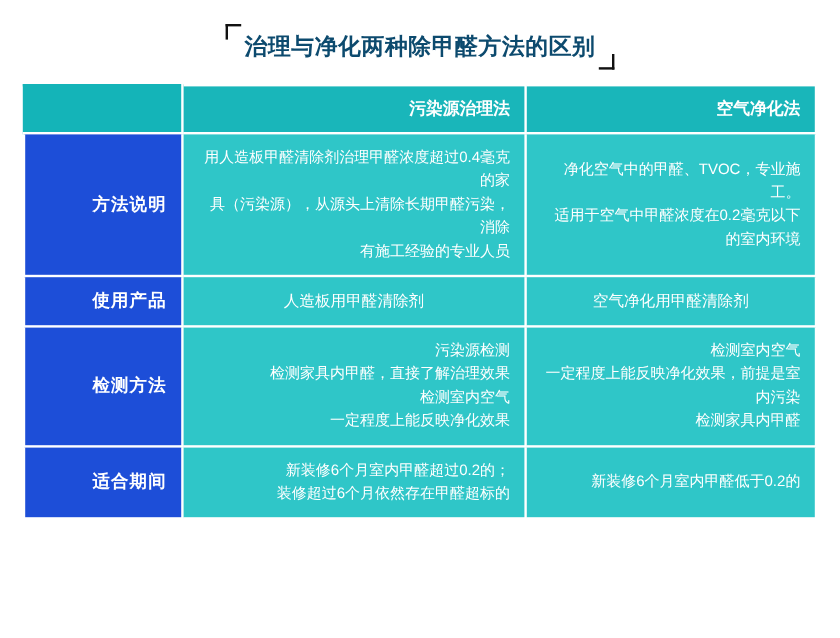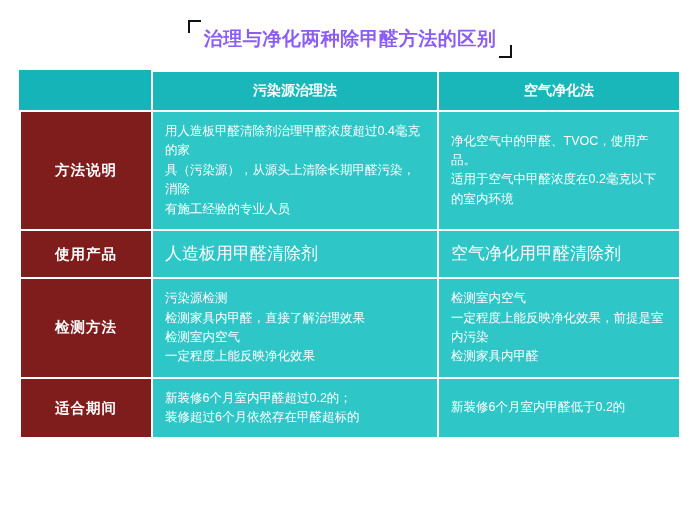--- a/index.html
+++ b/index.html
@@ -26,21 +26,21 @@
     text-align: center;
     padding-top: 26px;
     height: 60px;
     box-sizing: border-box;
   }
   .title {
     display: inline-block;
     position: relative;
     font-size: 19px;
     font-weight: bold;
-    color: #8b5cf6;
+    color: #0c4a6e;
     letter-spacing: 0.5px;
     padding: 0 14px;
   }
   .title::before,
   .title::after {
     content: "";
     position: absolute;
     width: 11px;
     height: 11px;
     border-color: #111;
@@ -60,55 +60,57 @@
     border-collapse: collapse;
     width: 660px;
     margin: 10px auto 0 auto;
     table-layout: fixed;
   }
   table.matrix td, table.matrix th {
     border: 2px solid #ffffff;
     vertical-align: middle;
     padding: 10px 12px;
     box-sizing: border-box;
+    text-align: right;
   }
   col.c-label { width: 132px; }
   col.c-col1 { width: 286px; }
   col.c-col2 { width: 242px; }
 
   .hdr-blank {
     background: #14b4b8;
     border-top-color: #14b4b8 !important;
     border-left-color: #14b4b8 !important;
   }
   .hdr {
     background: #19b6ba;
     color: #ffffff;
     font-size: 14px;
     font-weight: bold;
     text-align: center;
     height: 40px;
   }
   .rowlabel {
-    background: #7f1d1d;
+    background: #1d4ed8;
     color: #ffffff;
     font-size: 14.5px;
     font-weight: bold;
     text-align: center;
     letter-spacing: 1px;
   }
   .cell {
     background: #2fc6c8;
     color: #ffffff;
     font-size: 12.5px;
     line-height: 1.55;
     text-align: left;
   }
   .cell.center {
-    font-size: 17px;
+    text-align: center;
+    font-size: 13px;
   }
   .cell p {
     margin: 0;
   }
   .row-products .cell { height: 34px; }
 </style>
 </head>
 <body>
 
 <div class="page">
@@ -131,21 +133,21 @@
       </tr>
 
       <tr>
         <td class="rowlabel">方法说明</td>
         <td class="cell">
           <p>用人造板甲醛清除剂治理甲醛浓度超过0.4毫克的家</p>
           <p>具（污染源），从源头上清除长期甲醛污染，消除</p>
           <p>有施工经验的专业人员</p>
         </td>
         <td class="cell">
-          <p>净化空气中的甲醛、TVOC，使用产品。</p>
+          <p>净化空气中的甲醛、TVOC，专业施工。</p>
           <p>适用于空气中甲醛浓度在0.2毫克以下的室内环境</p>
         </td>
       </tr>
 
       <tr class="row-products">
         <td class="rowlabel">使用产品</td>
         <td class="cell center">
           <p>人造板用甲醛清除剂</p>
         </td>
         <td class="cell center">

